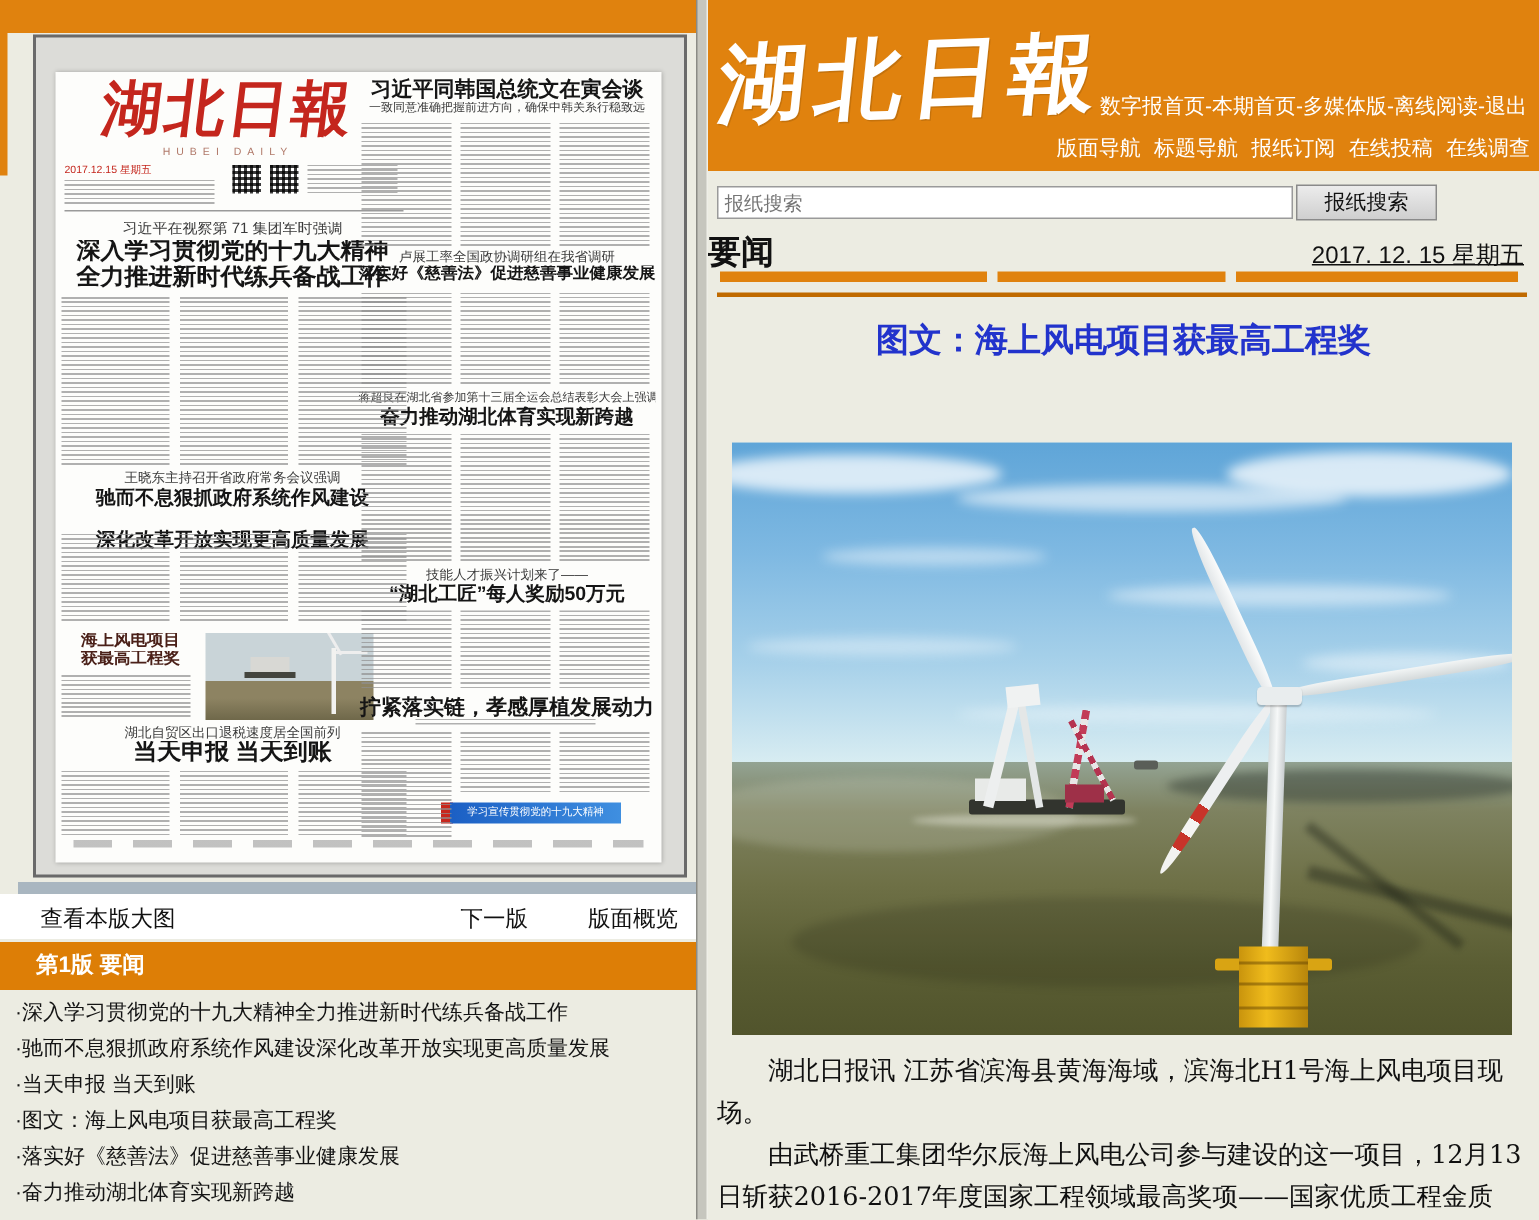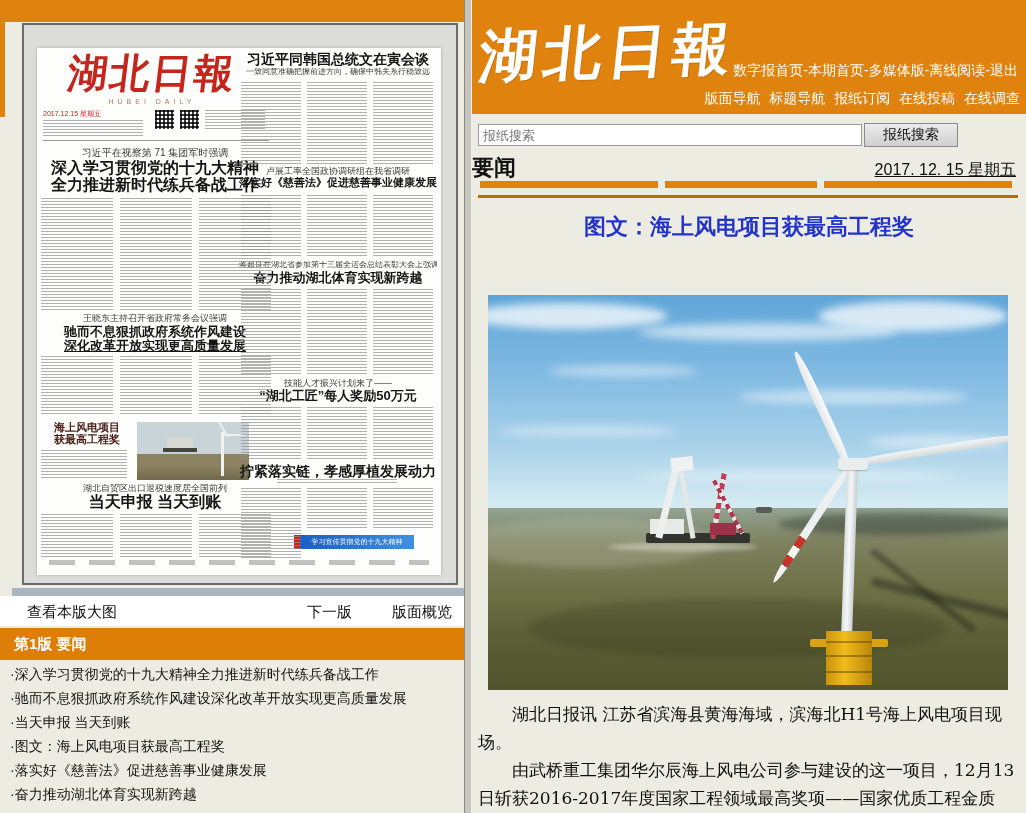--- a/index.html
+++ b/index.html
@@ -14,21 +14,21 @@
   .ph{position:absolute;font-weight:900;color:#151515;text-align:center;line-height:1.06;white-space:nowrap;overflow:hidden;}
   .kick{position:absolute;font-weight:400;color:#3a3a3a;text-align:center;line-height:1;white-space:nowrap;overflow:hidden;}
   .ft{position:absolute;background:repeating-linear-gradient(180deg,#8f8f8f 0,#8f8f8f 1px,transparent 1px,transparent 3px);opacity:.7;}
   .hr-thin{position:absolute;height:1px;background:#9a9a9a;}
   .qr{position:absolute;width:19px;height:19px;background:
       repeating-linear-gradient(90deg,#3c3c3c 0,#3c3c3c 2px,#fff 2px,#fff 4px),
       repeating-linear-gradient(180deg,#3c3c3c 0,#3c3c3c 2px,#fff 2px,#fff 4px);background-blend-mode:multiply;}
   #strip-blue{position:absolute;left:12px;top:588px;width:454px;height:8px;background:#A9B6C0;}
   #lf-toolbar{position:absolute;left:0;top:596px;width:466px;height:30px;background:#FFFFFF;font-size:15px;color:#111;}
   #lf-toolbar span{position:absolute;top:7px;cursor:pointer;}
-  #lf-section{position:absolute;left:0;top:628px;width:466px;height:32px;background:#DD7E06;color:#fff;font-weight:bold;font-size:15px;line-height:32px;padding-left:14px;box-sizing:border-box;}
+  #lf-section{position:absolute;left:0;top:628px;width:466px;height:32px;background:#DD7E06;color:#fff;font-weight:bold;font-size:15px;line-height:32px;padding-left:24px;box-sizing:border-box;}
   #lf-list{position:absolute;left:10px;top:662px;width:450px;font-size:14px;color:#141414;}
   #lf-list .item{height:24px;line-height:24px;white-space:nowrap;overflow:hidden;cursor:pointer;}
   
   #frame-divider{position:absolute;left:464px;top:0;width:8px;height:813px;background:#C6C6BE;border-left:1px solid #8B8B85;border-right:1px solid #EFEFE8;box-sizing:border-box;}
   
   #frame-right{position:absolute;left:472px;top:0;width:554px;height:813px;background:#ECECE2;overflow:hidden;}
   #rf-header{position:absolute;left:0;top:0;width:554px;height:114px;background:#E0820E;}
   #rf-logo{position:absolute;left:8px;top:14px;color:#fff;font-size:58px;font-weight:900;transform:skewX(-8deg) rotate(-2deg);letter-spacing:6px;font-family:"DejaVu Serif","Liberation Serif",serif;text-shadow:1px 1px 0 rgba(0,0,0,.12);}
   #rf-nav1{position:absolute;right:8px;top:62px;color:#fff;font-size:14px;cursor:pointer;}
   #rf-nav2{position:absolute;right:6px;top:90px;color:#fff;font-size:14px;}
@@ -101,21 +101,21 @@
       <div class="qr" style="left:143px;top:62px;"></div>
       <div class="ft" style="left:168px;top:62px;width:60px;height:20px;"></div>
       <div class="hr-thin" style="left:6px;top:92px;width:226px;"></div>
 
       <div class="kick" style="left:4px;top:100px;width:228px;font-size:10px;">习近平在视察第 71 集团军时强调</div>
       <div class="ph" style="left:2px;top:112px;width:232px;font-size:16px;">深入学习贯彻党的十九大精神</div>
       <div class="ph" style="left:2px;top:129px;width:232px;font-size:16px;">全力推进新时代练兵备战工作</div>
 
       <div class="kick" style="left:4px;top:266px;width:228px;font-size:9px;">王晓东主持召开省政府常务会议强调</div>
       <div class="ph" style="left:4px;top:277px;width:228px;font-size:13px;">驰而不息狠抓政府系统作风建设</div>
-      <div class="ph" style="left:4px;top:291px;width:228px;font-size:13px;text-decoration:underline;">深化改革开放实现更高质量发展</div>
+      <div class="ph" style="left:4px;top:305px;width:228px;font-size:13px;">深化改革开放实现更高质量发展</div>
 
       <div class="ph" style="left:8px;top:374px;width:84px;font-size:11px;color:#4a2018;">海上风电项目</div>
       <div class="ph" style="left:8px;top:386px;width:84px;font-size:11px;color:#4a2018;">获最高工程奖</div>
       <div id="mini-photo">
         <div id="mini-blade1"></div>
           <div id="mini-blade2"></div>
           <div id="mini-twr"></div>
           <div id="mini-vessel"></div>
       </div>
 

